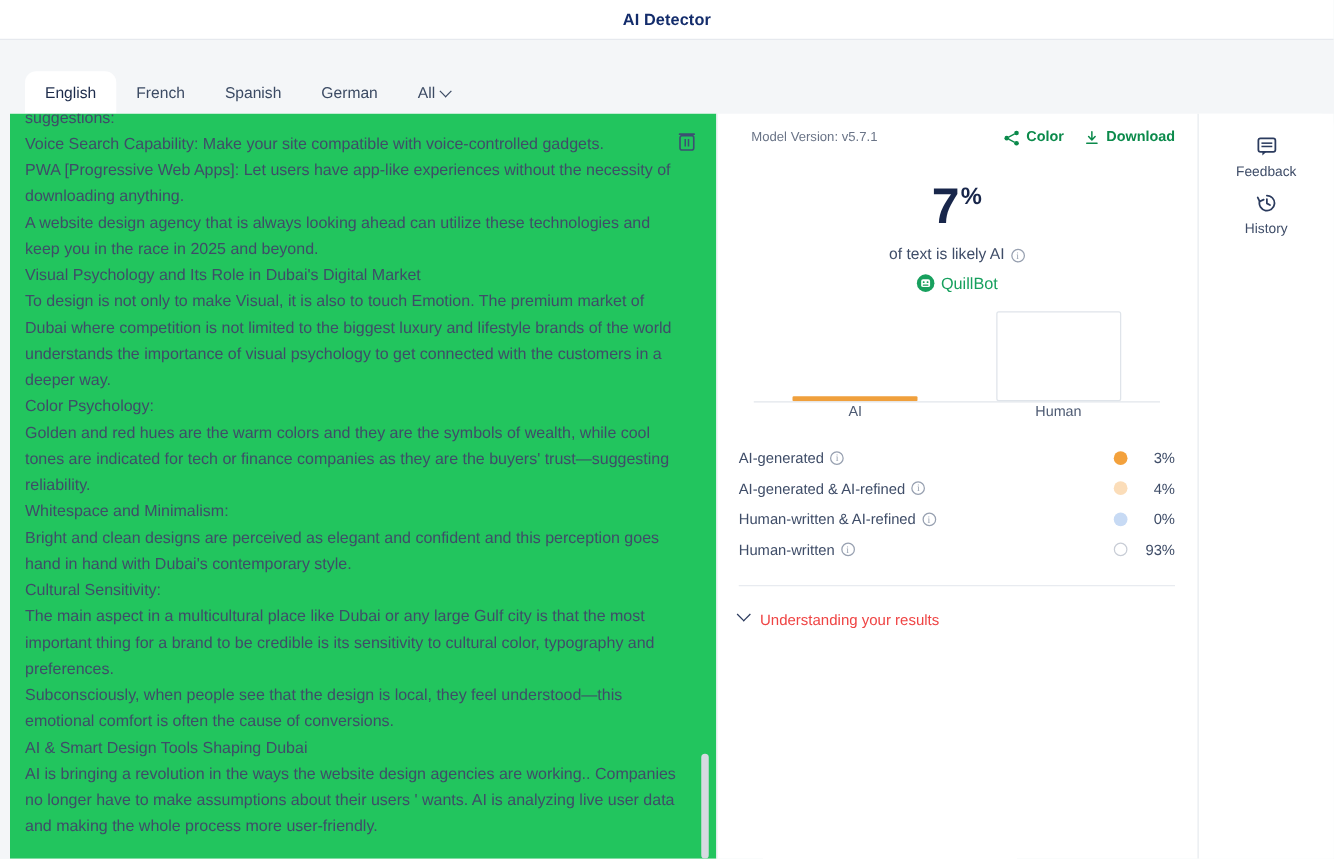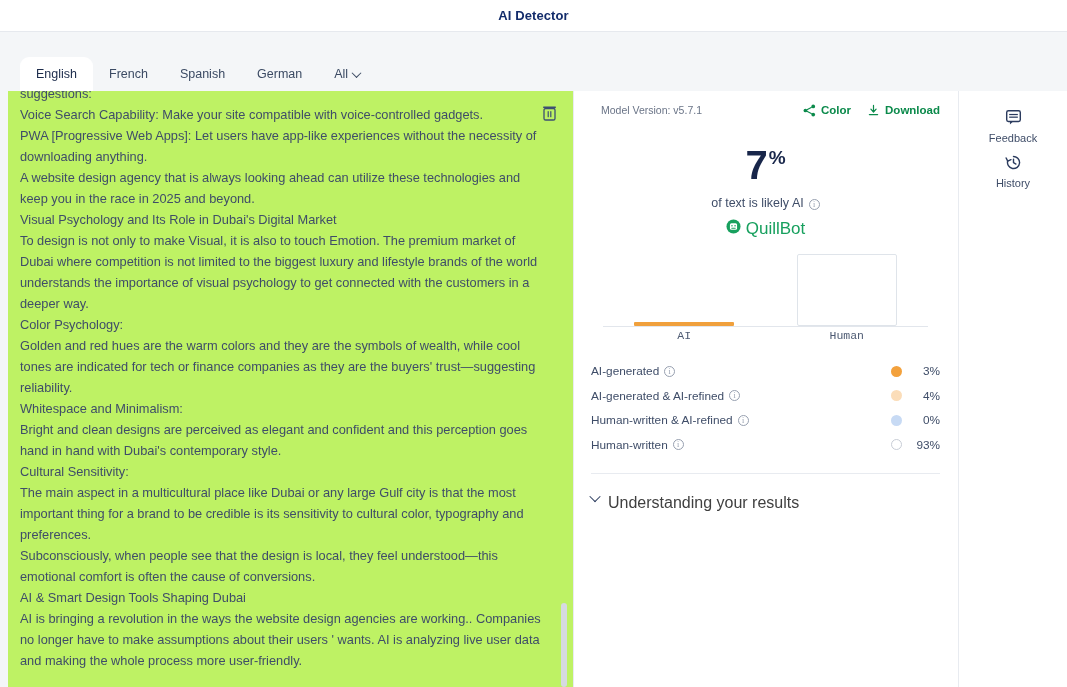--- a/index.html
+++ b/index.html
@@ -54,21 +54,21 @@
     display: flex;
   }
   .card::before{
     content:""; position:absolute; left:0; top:0; width:12px; height:12px;
     background:#ffffff;
   }
 
   
   .textpane {
     position: relative; width: 565px; height: 596px;
-    overflow: hidden; background: #bef264;
+    overflow: hidden; background: #22c55e;
   }
   .textscroll {
     position: absolute; left: 0; top: -14px; width: 549px;
     padding: 6px 14px 0 12px;
   }
   .textscroll p {
     font-size: 12.8px; line-height: 21px; color: #3f4d68;
     margin: 0 0 0 0;
   }
   .trash-btn {
@@ -106,25 +106,25 @@
     font-size: 40px; font-weight: bold; color: #18264a; line-height: 1;
     display: inline-flex; align-items: flex-start;
   }
   .score .pct { font-size: 19px; font-weight: bold; margin-top: 3px; margin-left: 1px; }
   .score-sub {
     margin-top: 11px; font-size: 12.5px; color: #3f4d68;
     display: flex; align-items: flex-end; justify-content: center; gap: 5px;
   }
   .brand {
     margin-top: 9px; display: flex; align-items: flex-start; justify-content: center; gap: 5px;
-    font-size: 17px; color: #17a05e;
-  }
-
-  
-  .chart { position: relative; height: 92px; margin: 14px 12px 0 12px; font-family: Liberation Mono, monospace; }
+    font-size: 13px; color: #17a05e;
+  }
+
+  
+  .chart { position: relative; height: 92px; margin: 14px 12px 0 12px; }
   .chart-baseline {
     position: absolute; left: 0; right: 0; bottom: 18px; height: 1.5px; background: #e2e6ec;
   }
   .bars { position: absolute; left: 0; right: 0; bottom: 19.5px; height: 72px; display: flex; }
   .barcol { flex: 1; display: flex; flex-direction: column; justify-content: flex-end; align-items: center; }
   .bar { width: 100px; }
   .bar.ai { height: 4px; background: #f0a03c; border-radius: 1px; }
   .bar.human { height: 72px; background: #ffffff; border: 1px solid #dfe4ea; border-radius: 2px; }
   .barlabels { position: absolute; left: 0; right: 0; bottom: 0; height: 16px; display: flex; }
   .barlabel { flex: 1; text-align: center; font-size: 11.5px; color: #4e5b73; }
@@ -137,21 +137,21 @@
   }
   .legend-label { display: flex; align-items: center; gap: 5px; }
   .legend-dot { width: 11px; height: 11px; border-radius: 50%; margin-left: auto; }
   .legend-dot.outline { background: #ffffff; border: 1px solid #c8cdd6; }
   .legend-val { width: 38px; text-align: right; font-size: 11.8px; color: #3f4d68; }
 
   .hr { height: 1px; background: #e8ebf0; margin: 16px 0 0 0; }
 
   .understand {
     margin-top: 20px; display: flex; align-items: flex-start; gap: 9px;
-    font-size: 16px; color: #404040; cursor: pointer;
+    font-size: 12px; color: #ef4444; cursor: pointer;
   }
   .chev-down {
     width: 8px; height: 8px;
     border-right: 1.5px solid #2b3b5e; border-bottom: 1.5px solid #2b3b5e;
     transform: rotate(45deg) translate(-1px,-1px);
   }
 
   
   .rail {
     position: absolute; right: 0; top: 0; width: 109px; height: 596px;

